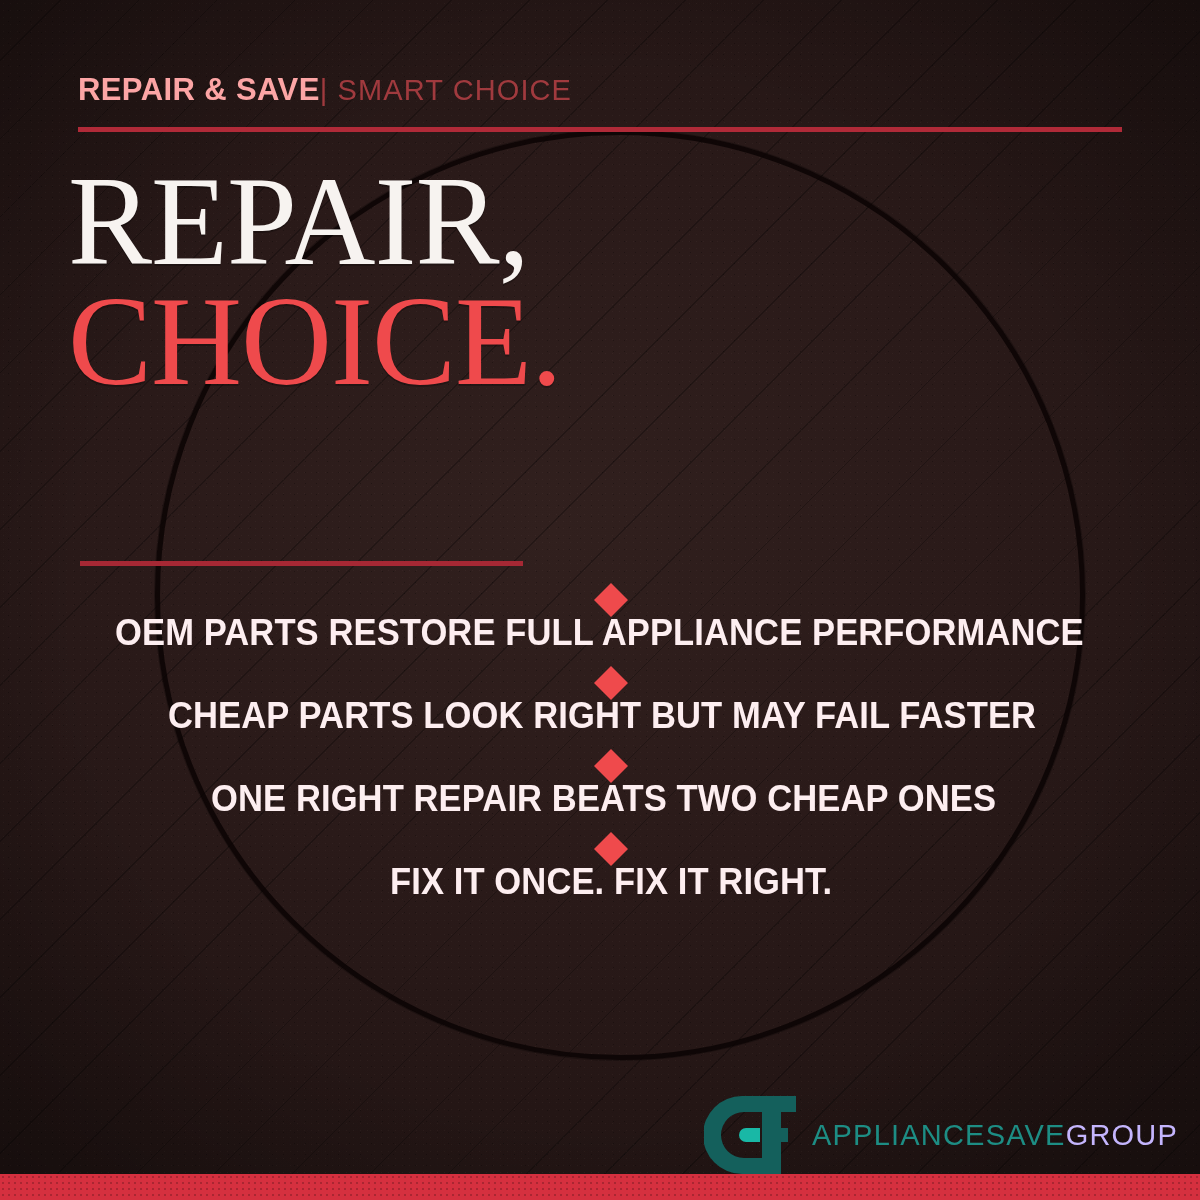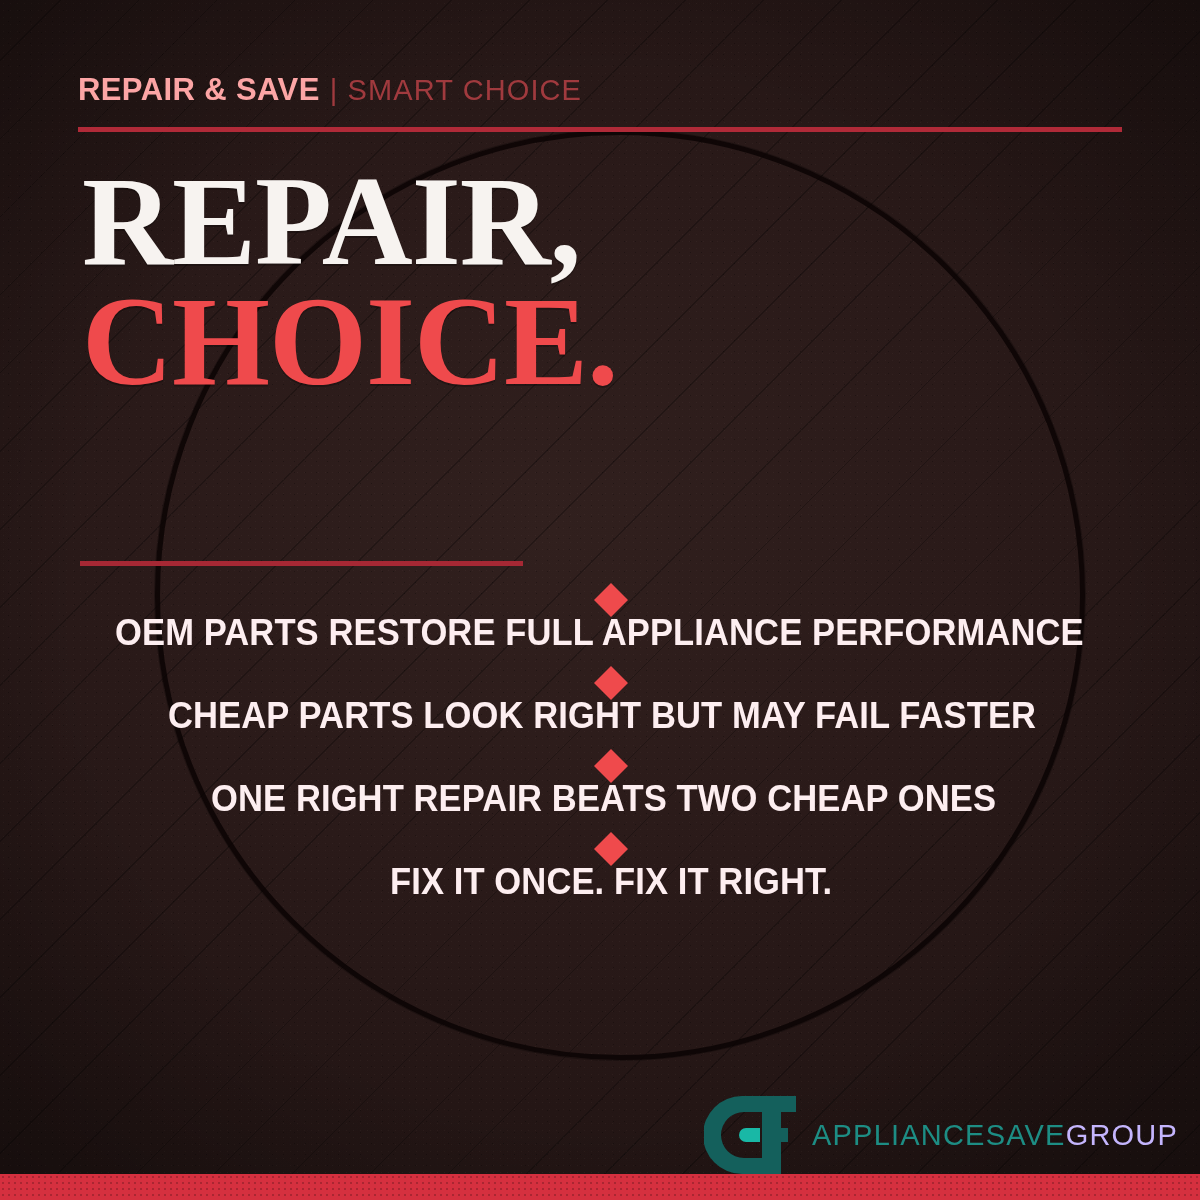--- a/index.html
+++ b/index.html
@@ -71,36 +71,35 @@
     font-size:31px;
     font-weight:bold;
     letter-spacing:.4px;
     color:#fca5a5;
   }
   .kicker-light {
     font-size:29px;
     font-weight:normal;
     letter-spacing:1.1px;
     color:#a03a3e;
-    margin-left:10px;
   }
 
   .rule-top {
     position:absolute;
     left:78px; top:127px;
     width:1044px; height:5px;
     background:#b02a38;
   }
 
   
   .headline {
     position:absolute;
-    left:82px; top:162px;
+    left:68px; top:162px;
     font-family:"Liberation Serif", serif;
-    font-weight:bold;
+    font-weight:normal;
     font-size:126px;
     line-height:.95;
     letter-spacing:-1px;
     color:#f7f3f0;
     text-shadow:0 2px 0 rgba(0,0,0,.25);
   }
   .headline-line { display:block; white-space:nowrap; }
   .headline-line.accent { color:#ef4a4c; }
 
   .rule-mid {

